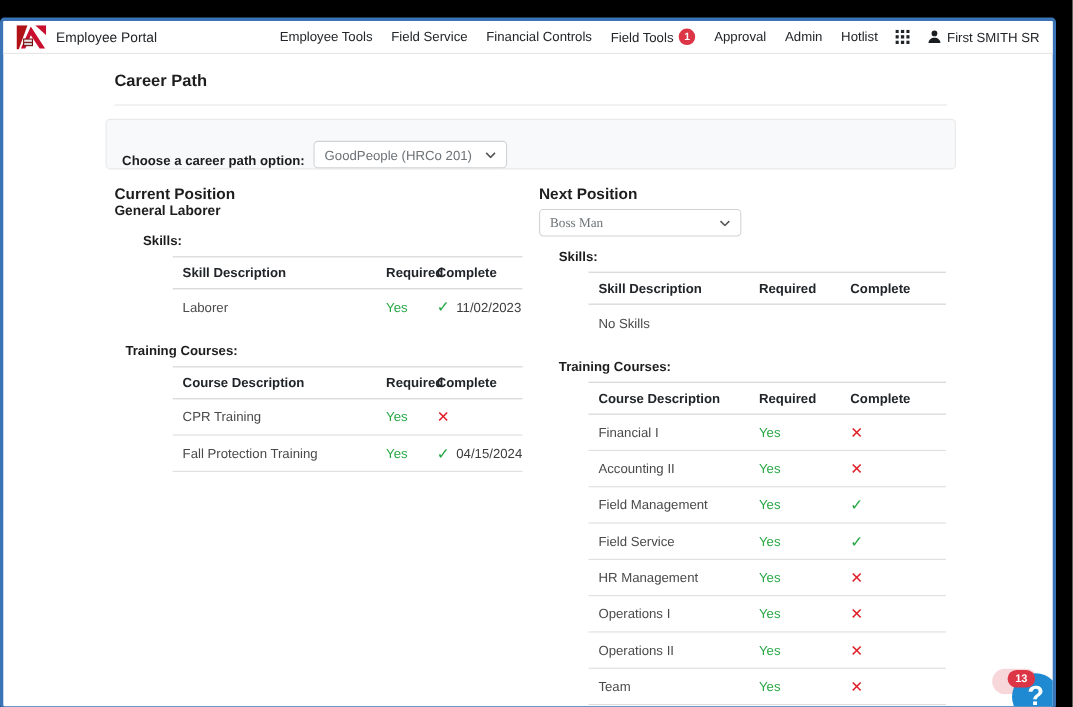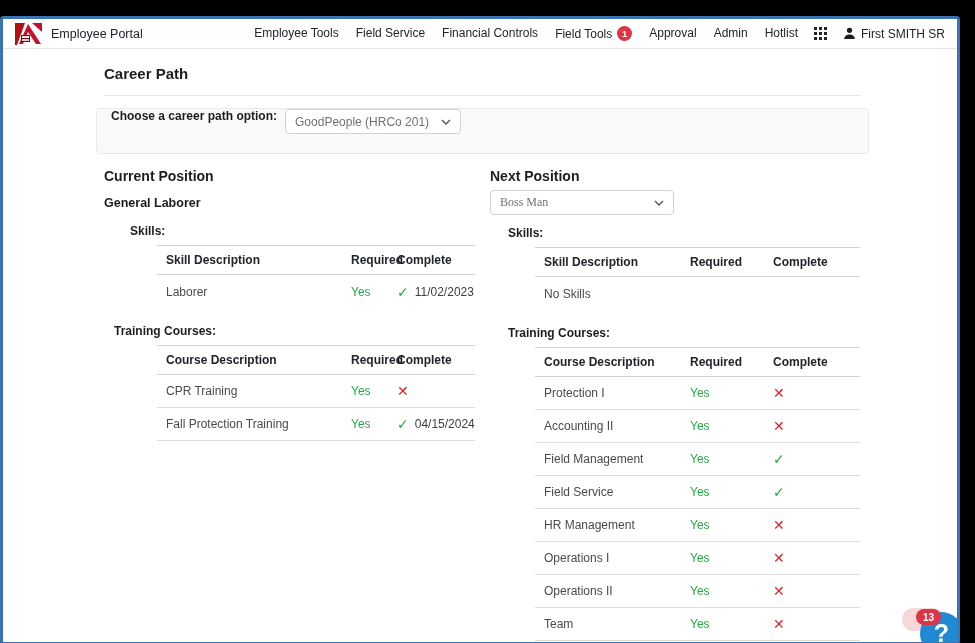--- a/index.html
+++ b/index.html
@@ -23,34 +23,34 @@
                border-radius:8px; background:#dc3545; color:#fff; font-size:9.5px; font-weight:700; }
   .grid-btn { display:inline-flex; margin-left:16px; cursor:pointer; }
   .user { display:inline-flex; align-items:center; gap:5px; margin-left:16px;
           font-size:12px; color:#212529; cursor:pointer; white-space:nowrap; }
 
   
   main { padding-left:101px; }
   .page-title { margin-top:16px; font-size:15px; font-weight:700; color:#1d1d1d; }
   .title-divider { margin-top:13px; width:757px; height:1px; background:#e8e8e8; }
 
-  .chooser-panel { display:flex; align-items:flex-start; margin:12px 0 0 -8px; width:773px; height:46px;
+  .chooser-panel { display:flex; align-items:flex-end; margin:12px 0 0 -8px; width:773px; height:46px;
                    background:#f8f9fa; border:1px solid #e9e9e9; border-radius:4px; padding-left:14px; }
   .chooser-label { font-size:12px; font-weight:700; color:#1d1d1d; }
   .select { display:flex; align-items:center; justify-content:space-between;
             height:25px; background:#fff; border:1px solid #d0d3d6; border-radius:4px;
             padding:0 9px; cursor:pointer; }
   .select .select-value { font-size:12px; color:#6e7377; }
   .chooser-panel .select { margin-left:8px; width:176px; }
 
   .columns { display:flex; gap:15px; margin-top:14px; }
   .col h2 { font-size:14px; font-weight:700; color:#1d1d1d; }
   .col-left { width:371px; }
   .col-right { width:370px; }
-  .pos-name { margin-top:12px; font-size:12.5px; font-weight:700; color:#1d1d1d; }
+  .pos-name { margin-top:0; font-size:12.5px; font-weight:700; color:#1d1d1d; }
   .next-select { margin-top:6px; width:184px;font-family:Liberation Serif, serif; }
   .sub-label { font-size:12px; font-weight:700; color:#1d1d1d; }
   .col-left .lbl-skills { margin:14px 0 0 26px; }
   .col-left .lbl-training { margin:16px 0 0 10px; }
   .col-right .lbl-skills { margin:11px 0 0 18px; }
   .col-right .lbl-training { margin:16px 0 0 18px; }
 
   
   .dtable { margin-top:7px; border-top:1px solid #d2d2d2; }
   .col-left .dtable { margin-left:53px; width:318px; }
@@ -237,21 +237,21 @@
             </div>
 
           <div class="sub-label lbl-training">Training Courses:</div>
           <div class="dtable cols-b">
               <div class="thead">
                 <span class="th c0">Course Description</span>
                 <span class="th c1">Required</span>
                 <span class="th c2">Complete</span>
               </div>
               <div class="trow">
-                <span class="td c0">Protection I</span>
+                <span class="td c0">Financial I</span>
                 <span class="td c1 yes">Yes</span>
                 <span class="td c2">
                   <span class="icon-x">✕</span>
                 </span>
               </div>
               <div class="trow">
                 <span class="td c0">Accounting II</span>
                 <span class="td c1 yes">Yes</span>
                 <span class="td c2">
                   <span class="icon-x">✕</span>

